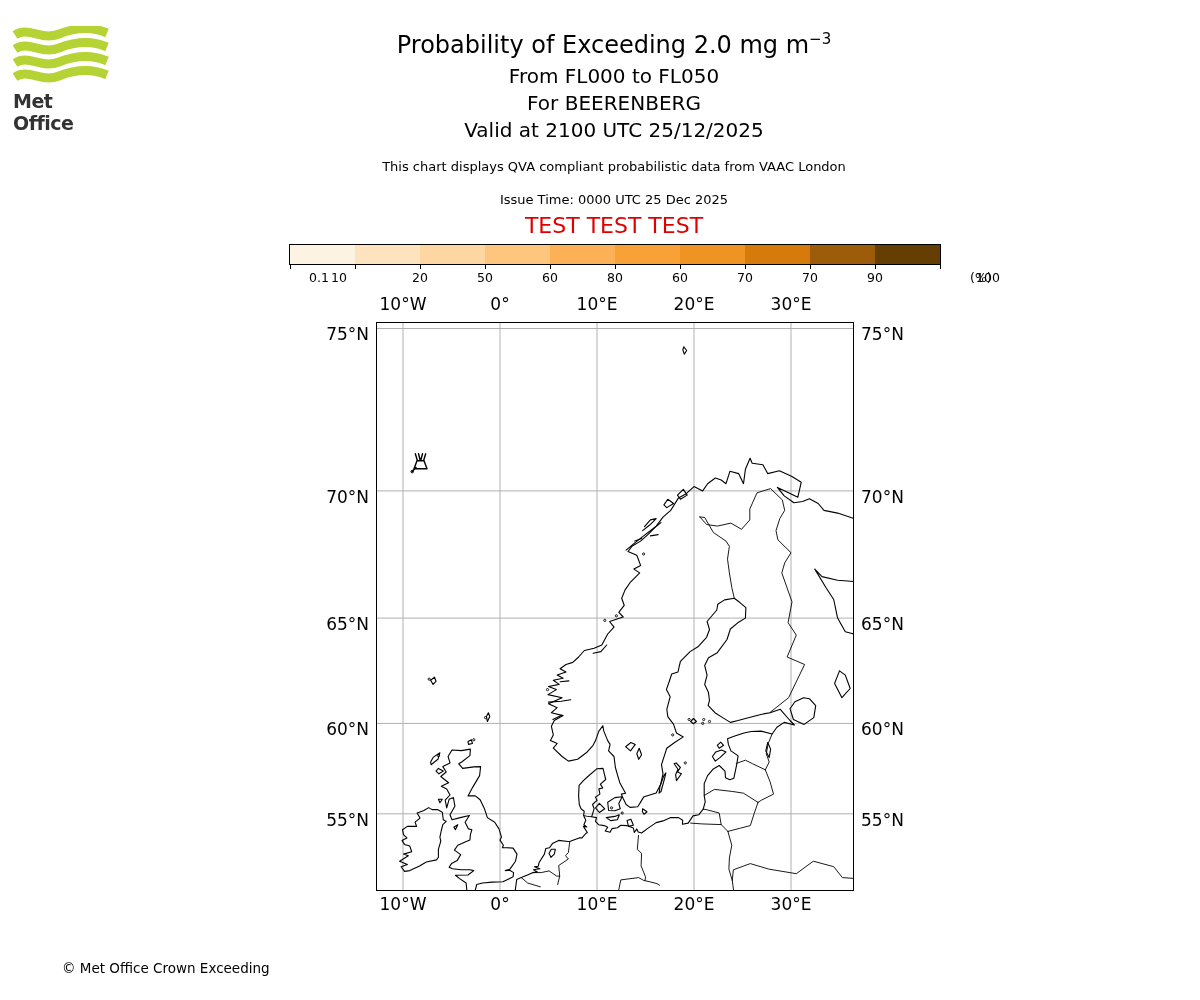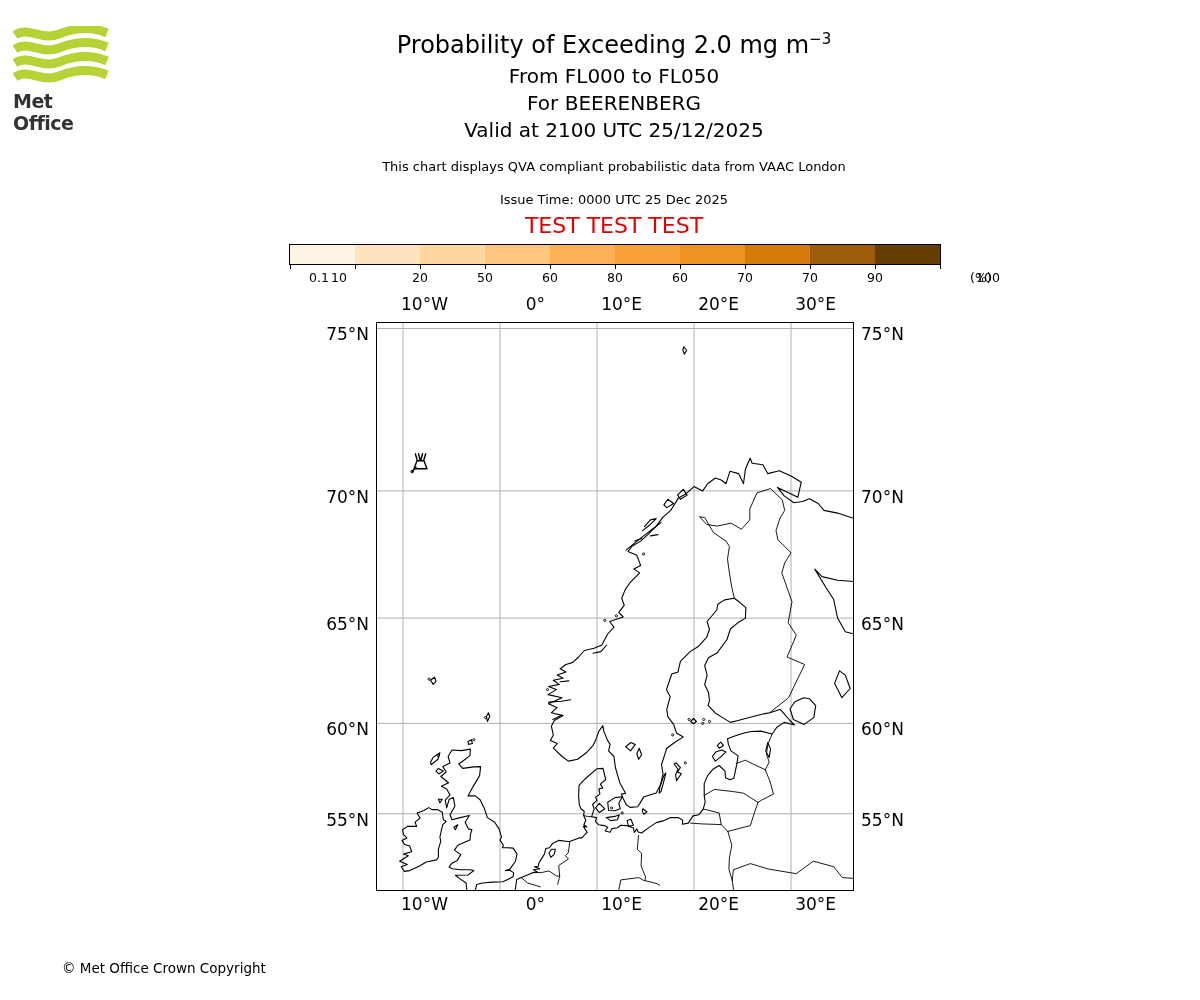--- a/index.html
+++ b/index.html
@@ -21,21 +21,21 @@
   .testwm { position:absolute; top:213px; width:100%; font-size:22px; }
   
   .cbar-area { left:289px; top:244px; width:712px; height:46px; }
   .cbar { position:absolute; left:0; top:0; width:652px; height:21px; border:1px solid #000; display:flex; }
   .cbar-seg { flex:1 1 0; height:100%; }
   .cbar-tick { position:absolute; top:21px; width:1px; height:4px; background:#000; }
   .cbar-lab { position:absolute; top:26px; font-size:12.5px; transform:translateX(-50%); white-space:nowrap; }
   .cbar-unit { position:absolute; left:681px; top:26px; font-size:12.5px; }
   
   #mapbox { left:376px; top:322px; width:478px; height:569px; }
-  .xlab { position:absolute; width:90px; text-align:right; font-size:17px; transform:translateX(-50%); }
+  .xlab { position:absolute; width:90px; text-align:center; font-size:17px; transform:translateX(-50%); }
   .ylab { position:absolute; width:60px; font-size:17px;margin-top:7px; }
   .ylab.left { text-align:right; }
   .copyright { left:62px; top:960px; font-size:13.5px; }
 </style>
 </head>
 <body>
 
 <div class="abs logo">
   <svg width="96" height="58" viewBox="0 0 96 58">
     <path d="M2,9 C 16,0 28,15 46,8 S 80,1 94,7" fill="none" stroke="#b5d334" stroke-width="9"></path>
@@ -182,21 +182,21 @@
         <path d="M -3.2 -4.5 L -5.2 -11" fill="none" stroke="#000" stroke-width="1.4" stroke-linecap="round"></path>
         <path d="M 3.2 -4.5 L 5.2 -11" fill="none" stroke="#000" stroke-width="1.4" stroke-linecap="round"></path>
         <path d="M -2 -11 L -0.3 -4.5 M 2 -11 L 0.3 -4.5" fill="none" stroke="#000" stroke-width="1.4" stroke-linecap="round"></path>
         <path d="M -4.5 2.5 L -8.5 7" fill="none" stroke="#000" stroke-width="1.4" stroke-linecap="round"></path>
         <circle cx="-8.3" cy="6.8" r="1.3" fill="none" stroke="#000" stroke-width="1"></circle>
       </g>
       <rect x="0.5" y="0.5" width="477" height="568" fill="none" stroke="#000" stroke-width="1"></rect>
     </svg>
   </div>
 
-<div class="abs copyright">© Met Office Crown Copyright</div>
+<div class="abs copyright">© Met Office Crown Exceeding</div>
 
 <div class="abs xlab" style="left: 403px; top: 294px;">10°W</div>
 <div class="abs xlab" style="left: 403px; top: 894px;">10°W</div>
 <div class="abs xlab" style="left: 500px; top: 294px;">0°</div>
 <div class="abs xlab" style="left: 500px; top: 894px;">0°</div>
 <div class="abs xlab" style="left: 597px; top: 294px;">10°E</div>
 <div class="abs xlab" style="left: 597px; top: 894px;">10°E</div>
 <div class="abs xlab" style="left: 694px; top: 294px;">20°E</div>
 <div class="abs xlab" style="left: 694px; top: 894px;">20°E</div>
 <div class="abs xlab" style="left: 791px; top: 294px;">30°E</div>

